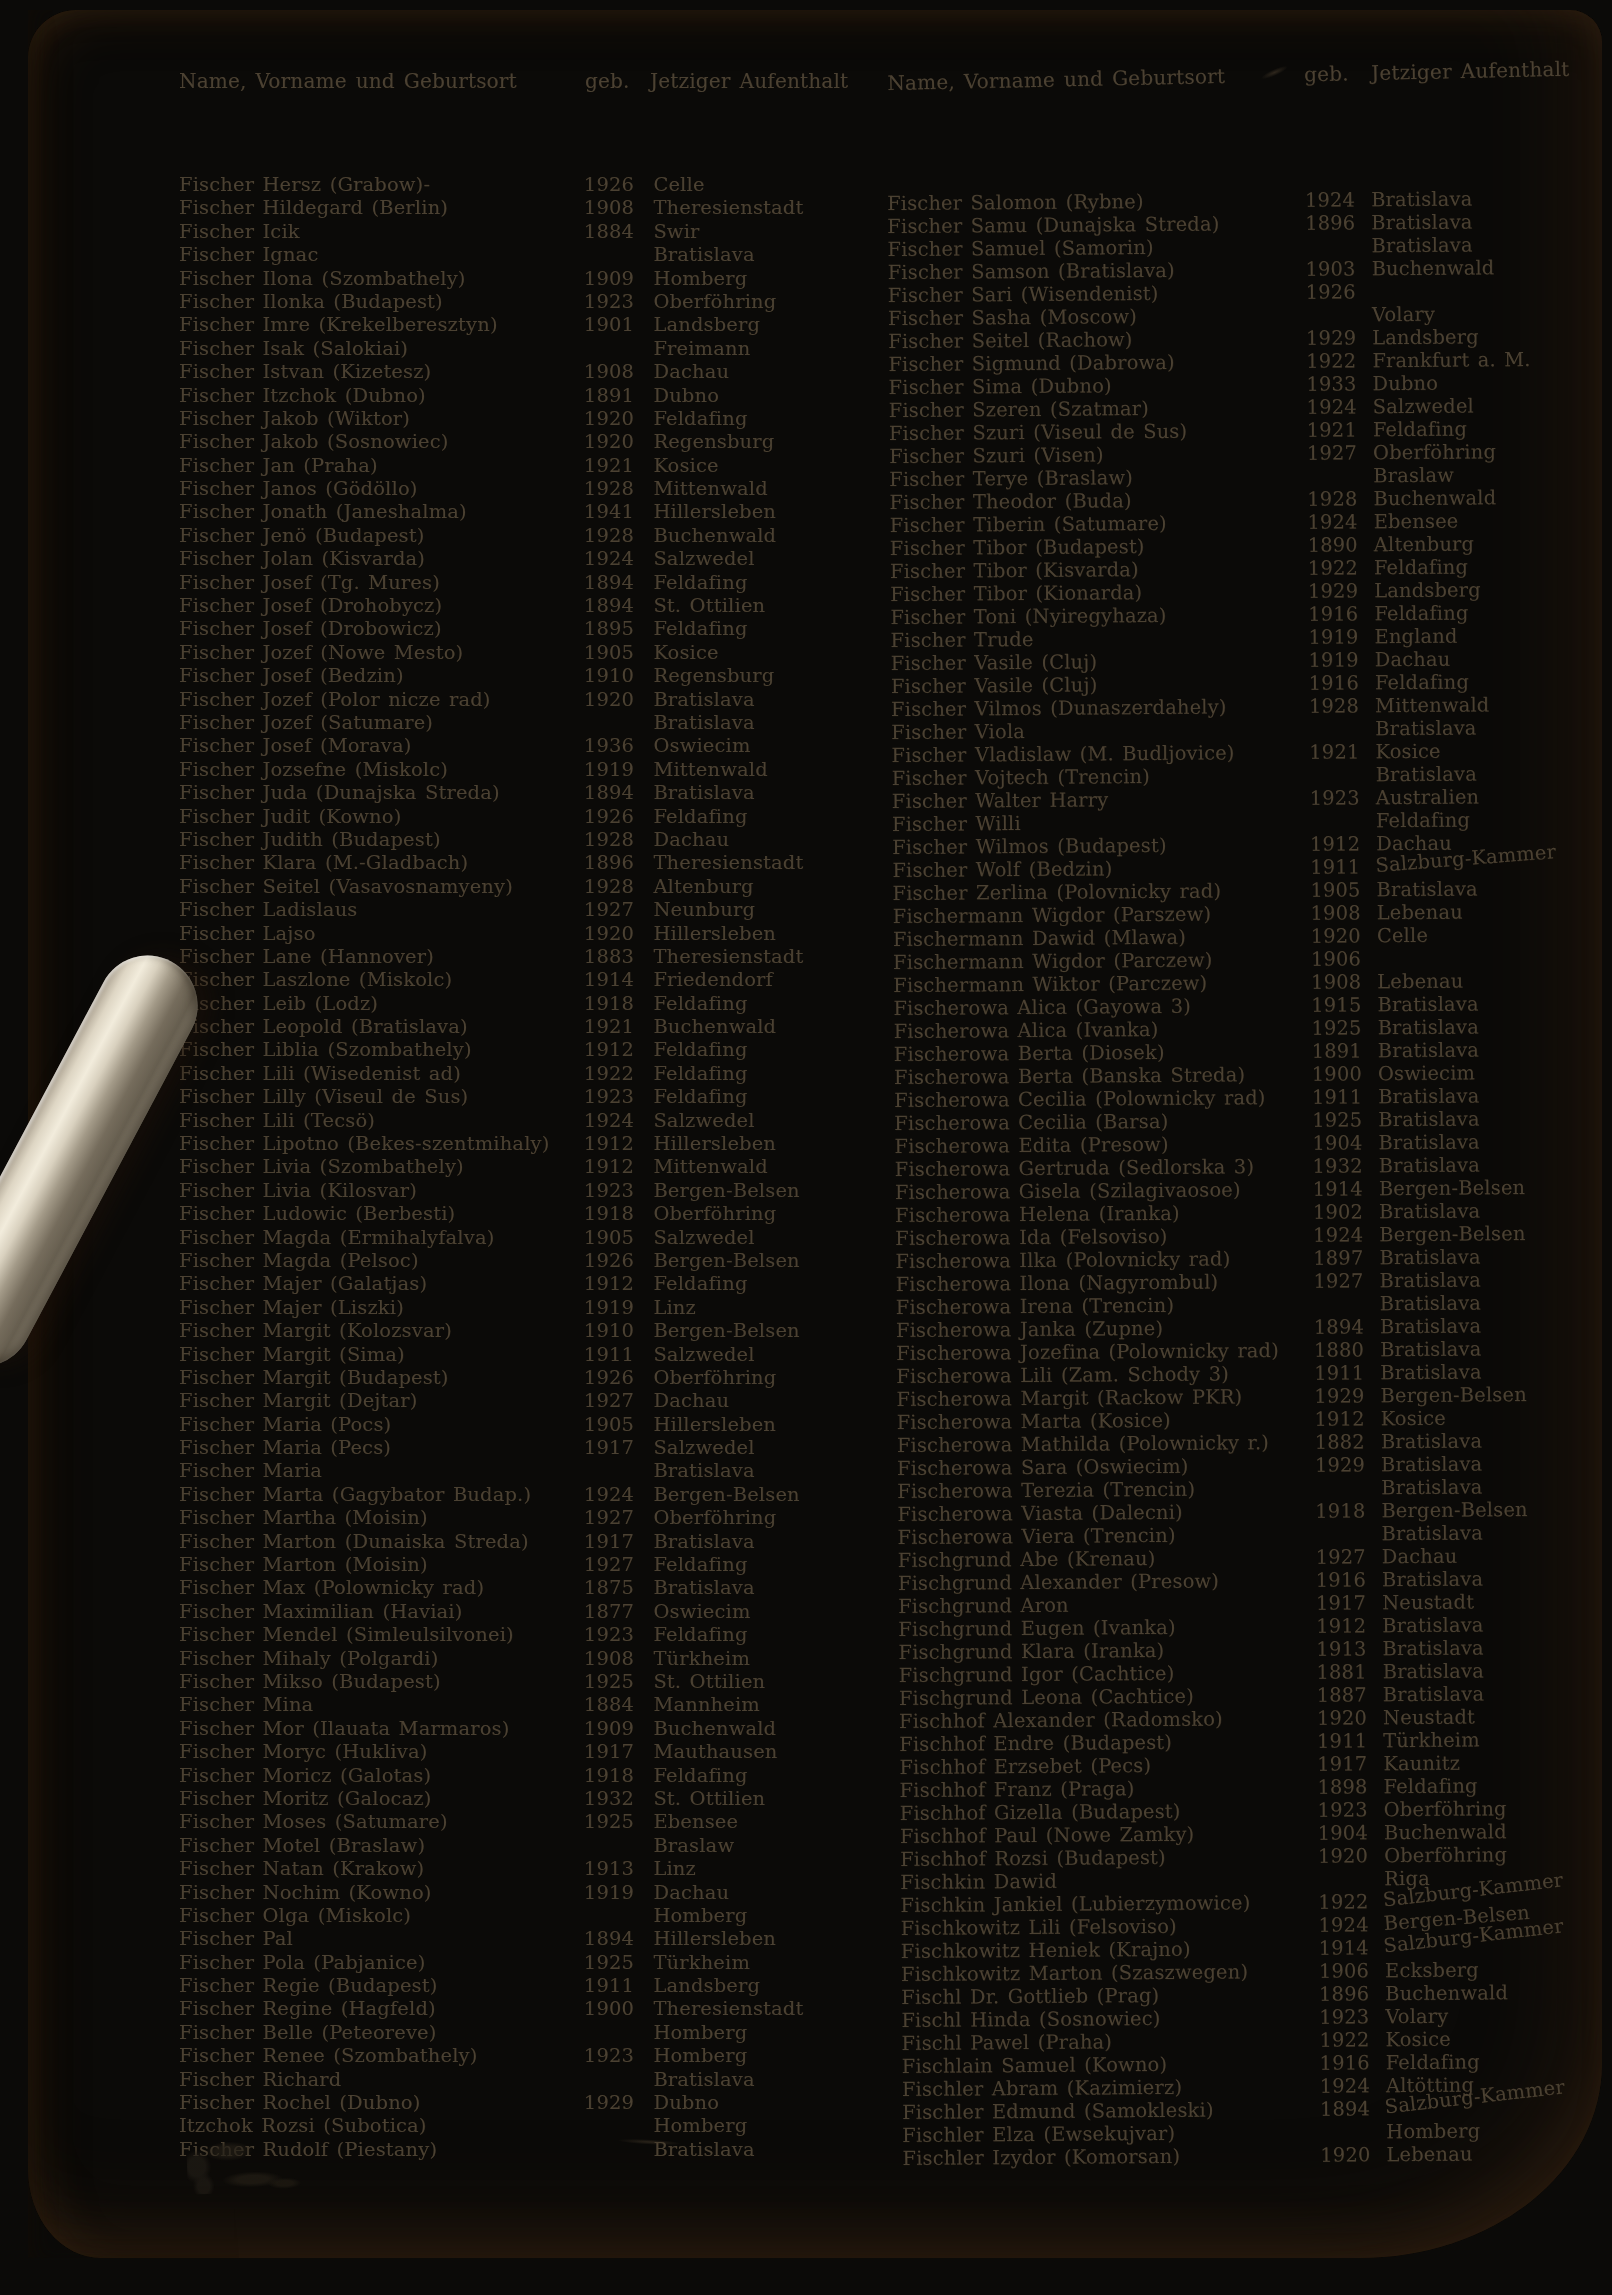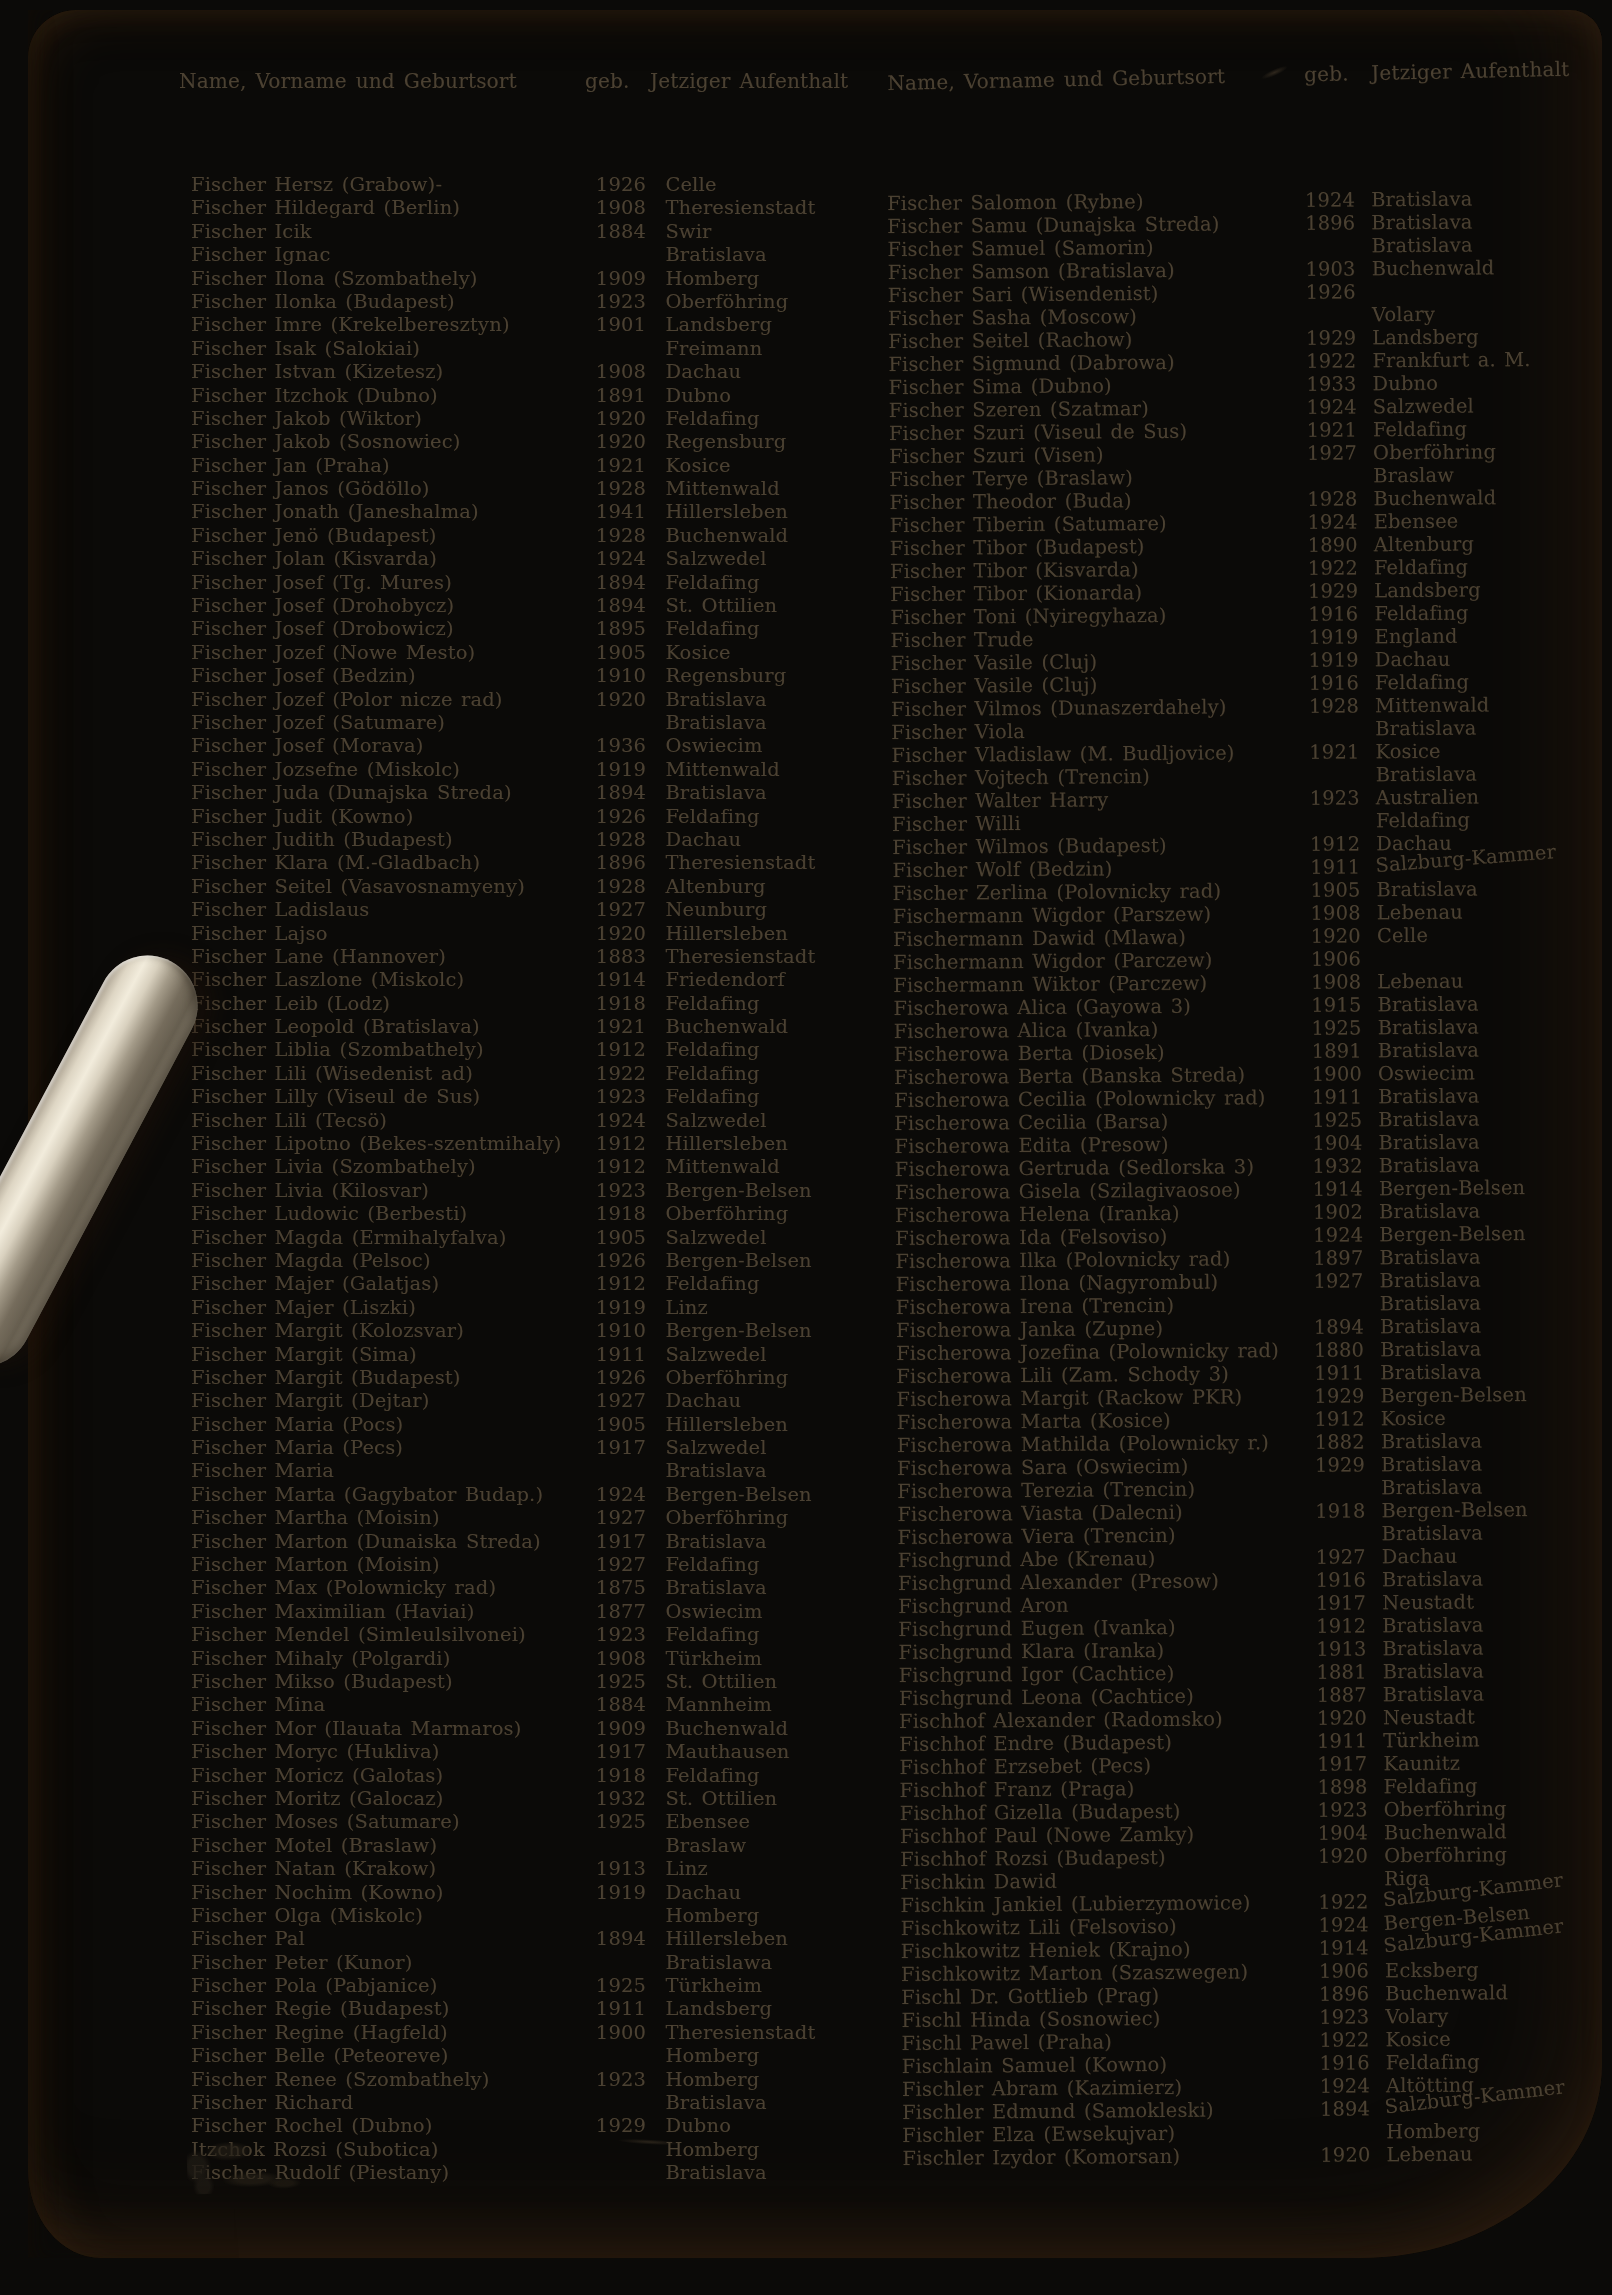--- a/index.html
+++ b/index.html
@@ -42,21 +42,21 @@
   .header{position:absolute;font-size:20px;white-space:nowrap;letter-spacing:0.2px;word-spacing:2.4px;
     text-shadow:0.3px 0.3px 0 rgba(80,65,45,.35);}
   .header span{position:absolute;top:0;}
   .header-left{left:179px;top:69px;}
   .header-right{left:887px;top:71px;transform:rotate(-1.2deg);transform-origin:left top;}
   .h-name{left:0;}
   .header-left .h-geb{left:406px;} .header-left .h-ort{left:471px;}
   .header-right .h-geb{left:417px;} .header-right .h-ort{left:484px;}
 
   .col{position:absolute;width:710px;}
-  .col-left{left:179px;top:173px;margin-left:12px;}
+  .col-left{left:179px;top:173px;}
   .col-right{left:887px;top:192px;transform:rotate(-0.45deg);transform-origin:0 0;}
   .row{display:grid;white-space:nowrap;font-size:19.4px;letter-spacing:0.2px;word-spacing:2px;
     text-shadow:0.3px 0.3px 0 rgba(80,65,45,.32);}
   .col-left  .row{height:23.4px;grid-template-columns:390px 65px 1fr;}
   .col-right .row{height:23px;grid-template-columns:403px 65px 1fr;}
   .c-geb{text-align:right;}
   .col-left  .c-ort{padding-left:19.4px;}
   .col-right .c-ort{padding-left:16px;}
   .c-ort{display:inline-block;}
 
@@ -556,25 +556,20 @@
     <span class="c-geb"></span>
     <span class="c-ort">Homberg</span>
   </div>
 
   <div class="row">
     <span class="c-name">Fischer Pal</span>
     <span class="c-geb">1894</span>
     <span class="c-ort">Hillersleben</span>
   </div>
 
-  <div class="row">
-    <span class="c-name">Fischer Peter (Kunor)</span>
-    <span class="c-geb"></span>
-    <span class="c-ort">Bratislawa</span>
-  </div>
 
   <div class="row">
     <span class="c-name">Fischer Pola (Pabjanice)</span>
     <span class="c-geb">1925</span>
     <span class="c-ort">Türkheim</span>
   </div>
 
   <div class="row">
     <span class="c-name">Fischer Regie (Budapest)</span>
     <span class="c-geb">1911</span>

